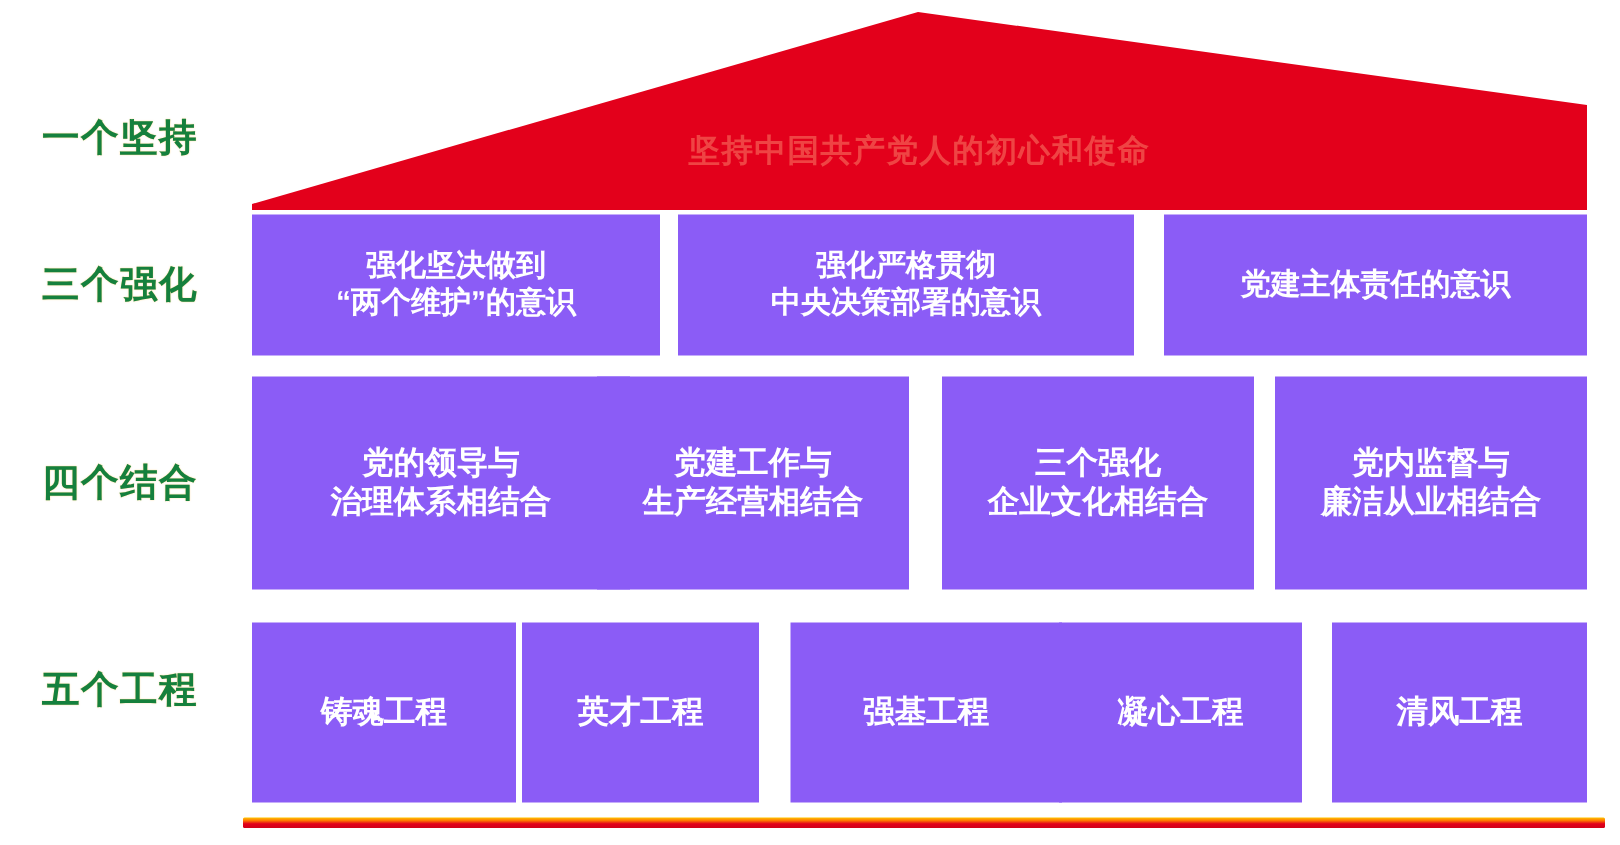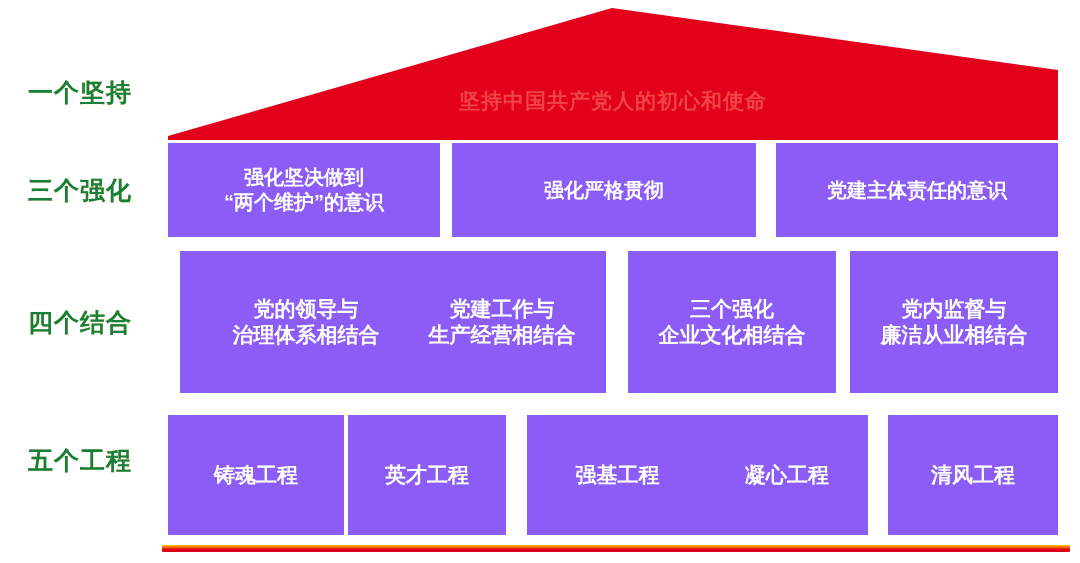--- a/index.html
+++ b/index.html
@@ -76,21 +76,21 @@
   .box .line { display: block; white-space: nowrap; }
 
   
   .row-strengthen { top: 143px; height: 94px; font-size: 20px; }
   .row-strengthen.b0 { left: 168px;  width: 272px; }
   .row-strengthen.b1 { left: 452px;  width: 304px; }
   .row-strengthen.b2 { left: 776px;  width: 282px; }
 
   
   .row-combine { top: 251px; height: 142px; font-size: 21px; }
-  .row-combine.b0 { left: 168px; width: 252px; margin-left: 12px; }
+  .row-combine.b0 { left: 168px; width: 252px; }
   .row-combine.b1 { left: 398px; width: 208px; }
   .row-combine.b2 { left: 628px; width: 208px; }
   .row-combine.b3 { left: 850px; width: 208px; }
 
   
   .row-project { top: 415px; height: 120px; font-size: 21px; }
   .row-project.b0 { left: 168px; width: 176px; }
   .row-project.b1 { left: 348px; width: 158px; }
   .row-project.b2 { left: 527px; width: 181px; }
   .row-project.b3 { left: 706px; width: 162px; }
@@ -126,20 +126,21 @@
 
   <div class="box row-strengthen b0">
     <span>
       <span class="line">强化坚决做到</span>
       <span class="line">“两个维护”的意识</span>
     </span>
   </div>
   <div class="box row-strengthen b1">
     <span>
       <span class="line">强化严格贯彻</span>
+      <span class="line">中央决策部署的意识</span>
     </span>
   </div>
   <div class="box row-strengthen b2">
     <span>
       <span class="line">党建主体责任的意识</span>
     </span>
   </div>
 
   <div class="box row-combine b0">
     <span>

